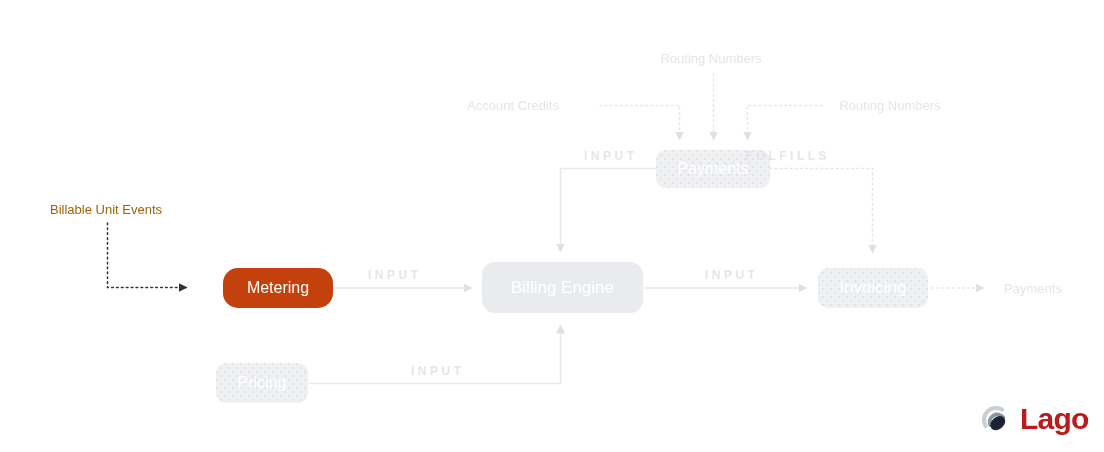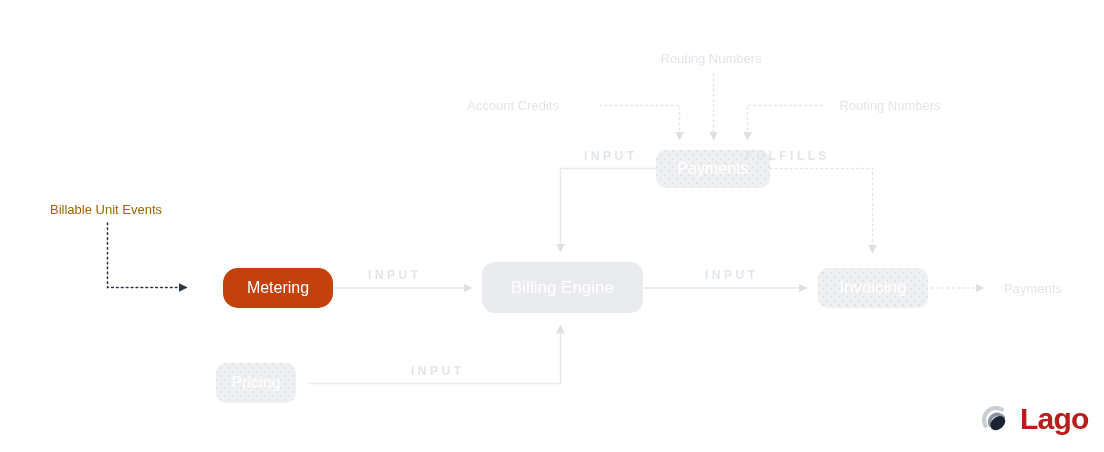--- a/index.html
+++ b/index.html
@@ -28,21 +28,21 @@
       radial-gradient(circle,#e1e3e7 1px,transparent 1.35px),
       radial-gradient(circle,#e1e3e7 1px,transparent 1.35px);
     background-size:8px 8px;
     background-position:1px 1px,5px 5px;
     border-radius:10px;font-size:16px;
   }
   #node-metering      {left:198px;top:268px;width:110px;height:40px;}
   #node-billing-engine{left:482px;top:262px;width:161px;height:51px;}
   #node-payments      {left:656px;top:150px;width:114px;height:38px;}
   #node-invoicing     {left:818px;top:268px;width:110px;height:40px;font-size:17px;}
-  #node-pricing       {left:216px;top:363px;width:80px; height:40px;}
+  #node-pricing       {left:216px;top:363px;width:92px; height:40px;}
 
   
   .edge-label{
     position:absolute;transform:translate(-50%,-50%);
     font-size:12px;font-weight:700;letter-spacing:3.5px;
     color:#e2e5e9;white-space:nowrap;text-indent:3.5px;
   }
   
   .annotation{
     position:absolute;transform:translate(-50%,-50%);

